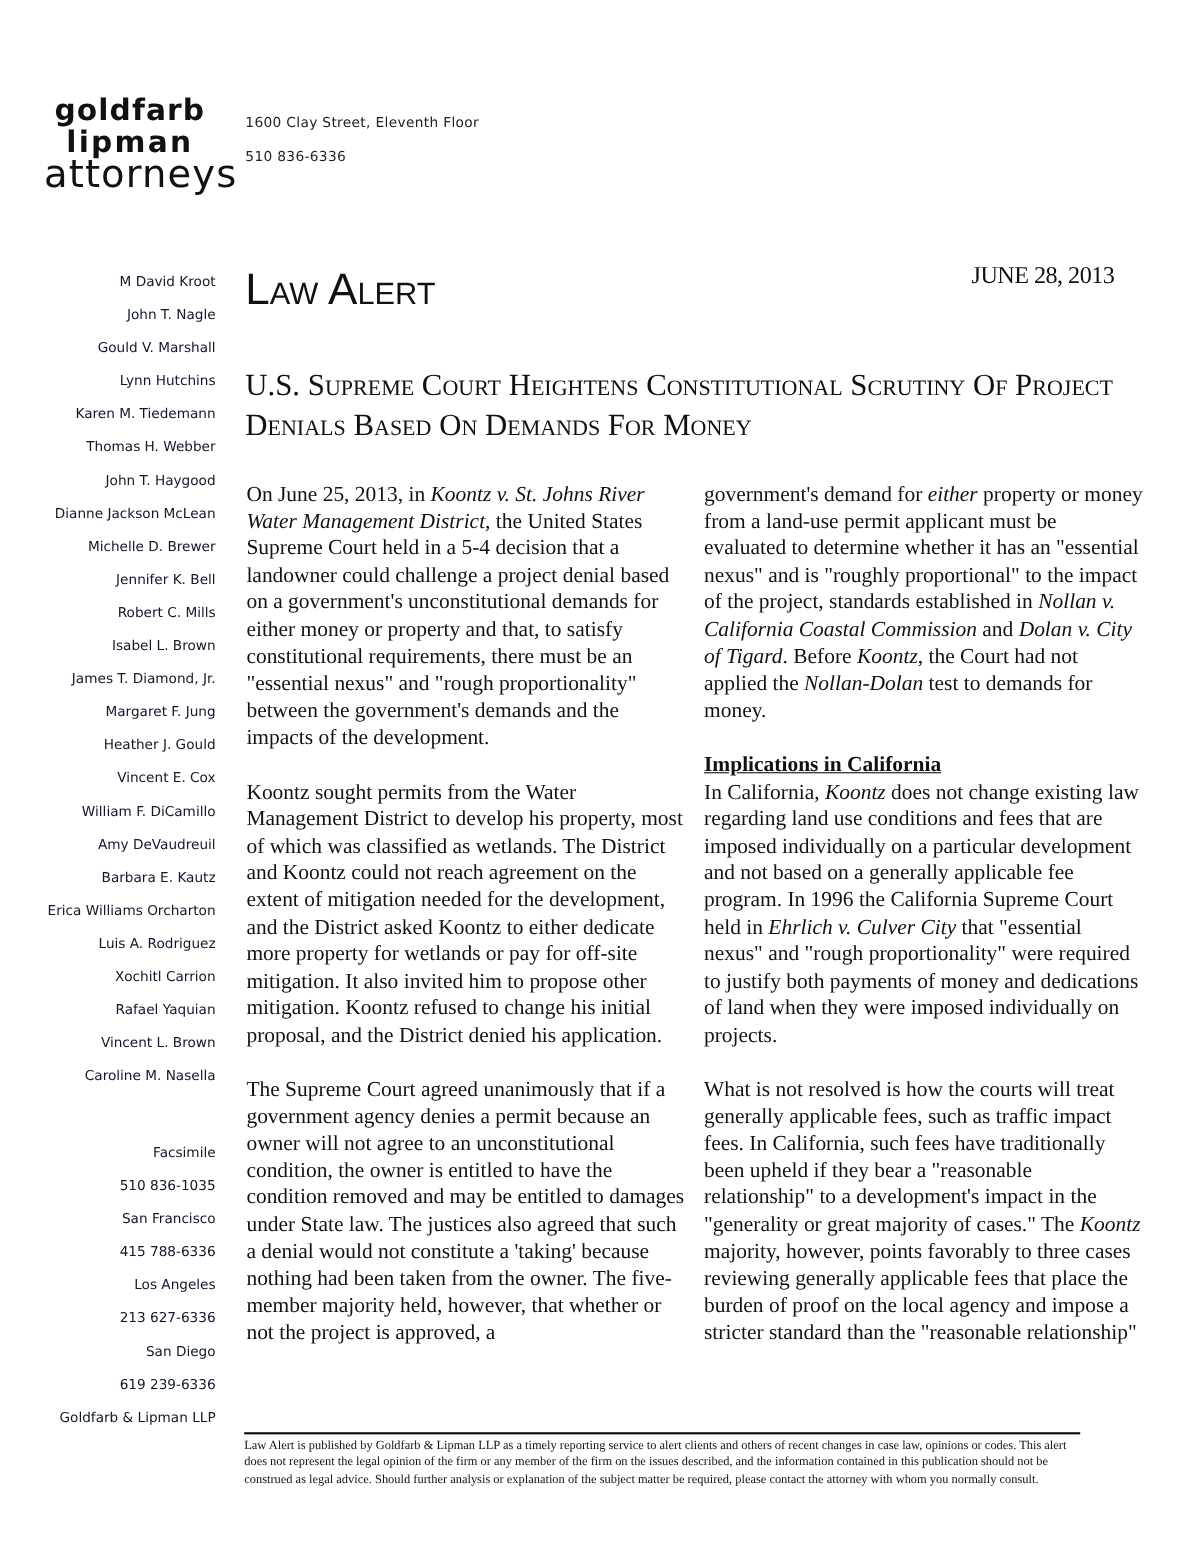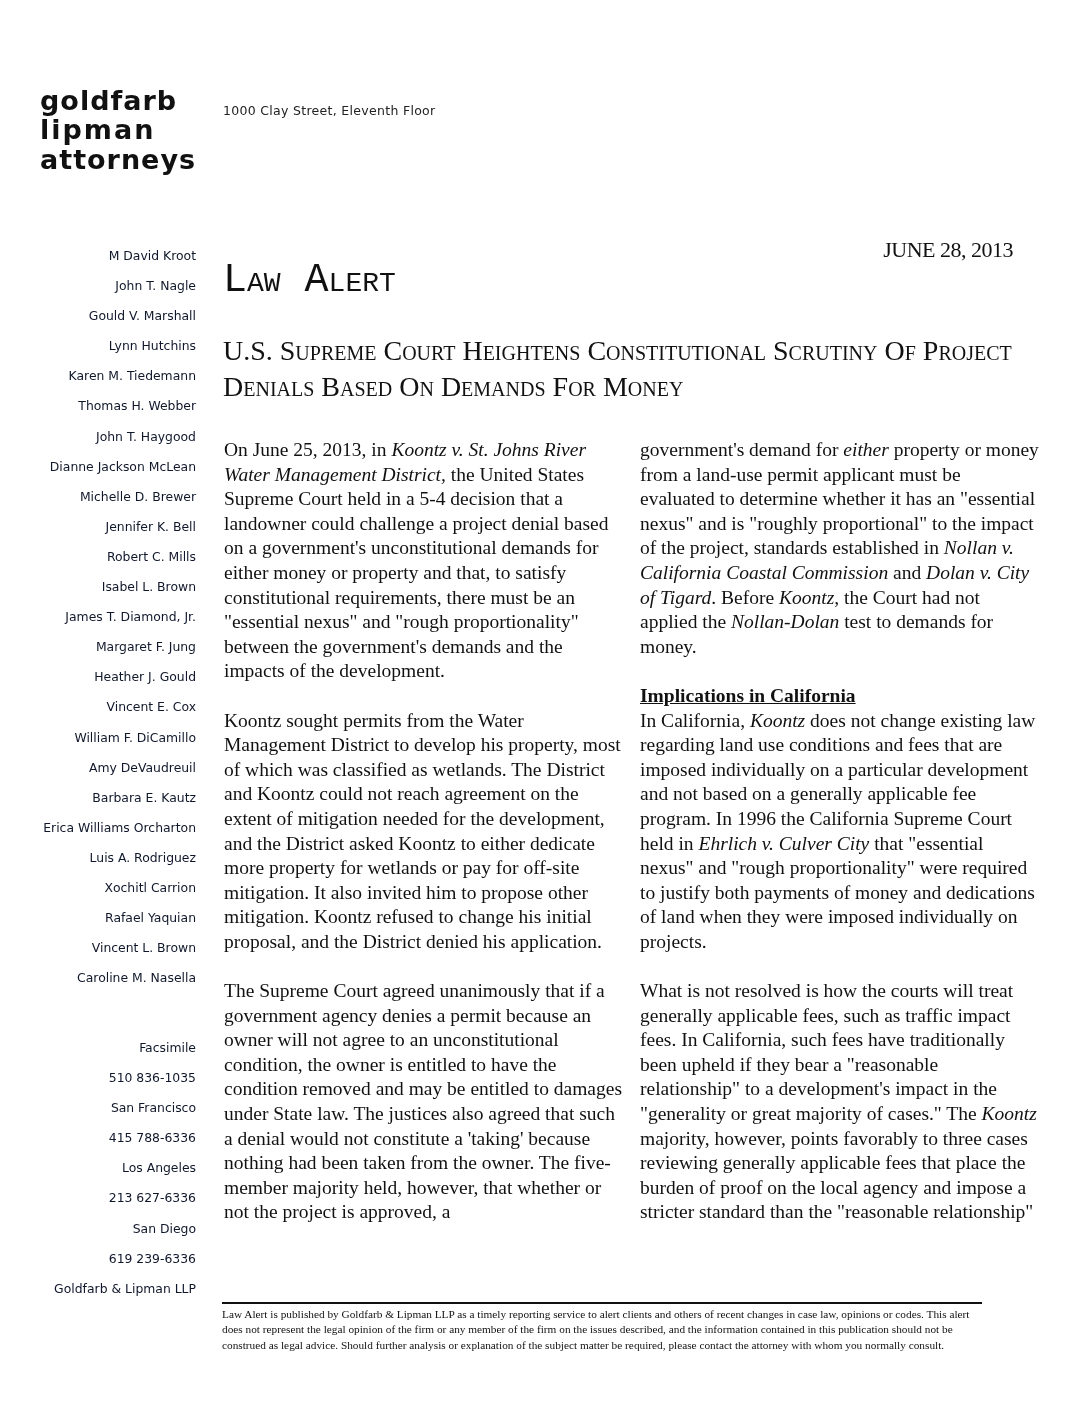--- a/index.html
+++ b/index.html
@@ -8,27 +8,27 @@
       height: 1408px;
       position: relative;
       overflow: hidden;
       color: #111;
     }
     .logo {
       position: absolute;
       left: 40px;
       top: 86px;
       width: 156px;
-      text-align: left;
+      text-align: center;
       font-family: "DejaVu Sans", sans-serif;
       color: #111;
     }
     .logo .l1 { font-size: 27px; line-height: 29px; font-weight: bold; letter-spacing: 1px; }
     .logo .l2 { font-size: 27px; line-height: 29px; font-weight: bold; letter-spacing: 2px; }
-    .logo .l3 { font-size: 27px; line-height: 31px; font-weight: bold; letter-spacing: 1px; }
+    .logo .l3 { font-size: 35px; line-height: 31px; font-weight: normal; letter-spacing: 1px; }
     .address {
       position: absolute;
       left: 223px;
       top: 96px;
       font-family: "DejaVu Sans", sans-serif;
       font-size: 12.5px;
       color: #222;
       line-height: 30.5px;
       letter-spacing: 0.3px;
     }
@@ -52,22 +52,22 @@
       font-family: "DejaVu Sans", sans-serif;
       font-size: 12.4px;
       color: #0f172a;
     }
     .sidebar.names { top: 246px; }
     .sidebar.contacts { top: 1038px; }
     .sidebar div { height: 30.1px; line-height: 20px; white-space: nowrap; }
     .title {
       position: absolute;
       left: 223px;
-      top: 256px;
-      font-family: Liberation Mono, monospace;
+      top: 238px;
+      font-family: Liberation Sans, sans-serif;
       font-size: 40px;
       font-variant: small-caps;
       color: #111;
       letter-spacing: 0px;
       line-height: 50px;
     }
     .headline {
       position: absolute;
       left: 223px;
       top: 308px;
@@ -115,21 +115,22 @@
 </head>
 <body>
 
 <div class="logo">
   <div class="l1">goldfarb</div>
   <div class="l2">lipman</div>
   <div class="l3">attorneys</div>
 </div>
 
 <div class="address">
-  <div>1000 Clay Street, Eleventh Floor</div>
+  <div>1600 Clay Street, Eleventh Floor</div>
+  <div>510 836-6336</div>
 </div>
 
 <div class="date">JUNE 28, 2013</div>
 
 <div class="sidebar names">
   <div>M David Kroot</div>
   <div>John T. Nagle</div>
   <div>Gould V. Marshall</div>
   <div>Lynn Hutchins</div>
   <div>Karen M. Tiedemann</div>

